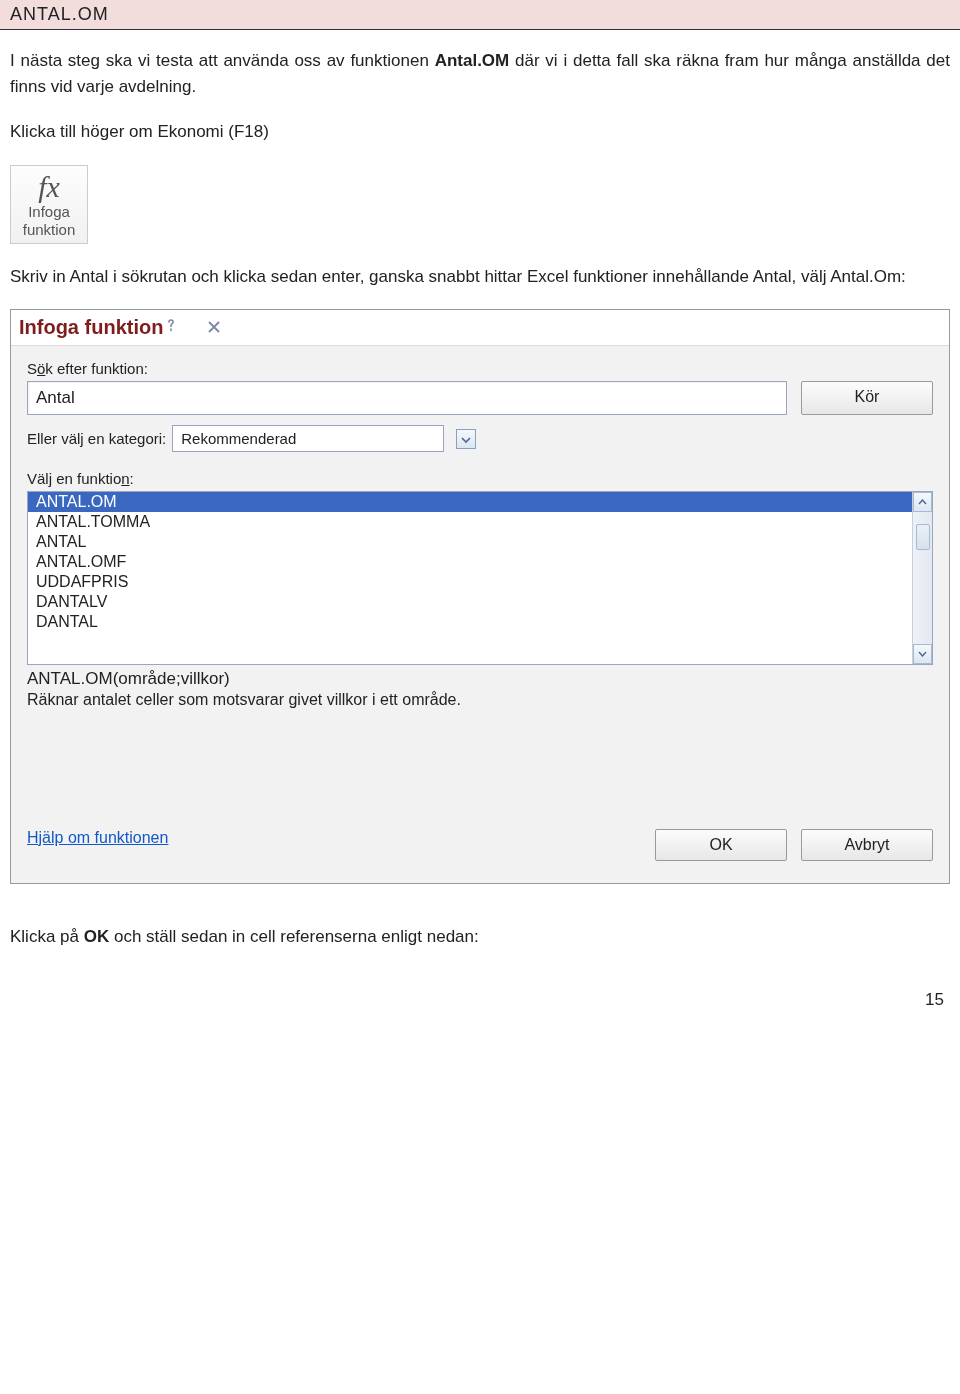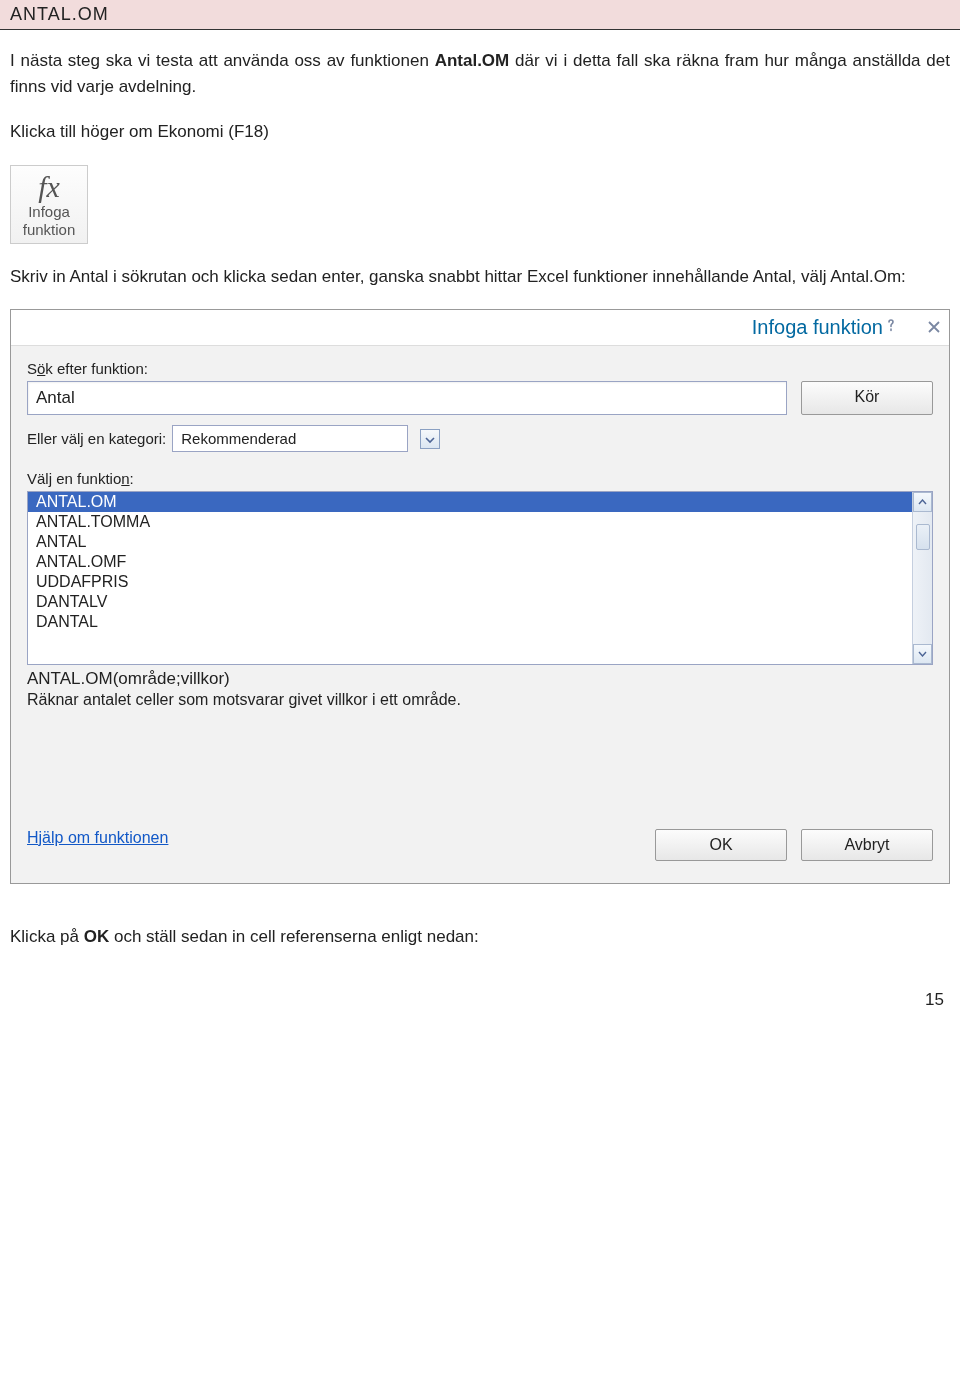--- a/index.html
+++ b/index.html
@@ -53,26 +53,27 @@
     margin: 0 10px 40px 10px;
     border: 1px solid #999;
     background: #f2f2f2;
     font-family: Tahoma, sans-serif;
     font-size: 15px;
     color: #222;
   }
   .dialog-title {
     display: flex;
     align-items: center;
-    justify-content: flex-end;
+    justify-content: flex-start;
     background: #fff;
     padding: 6px 8px;
     font-size: 20px;
-    color: #0369a1;
+    color: #7f1d1d;
     border-bottom: 1px solid #ddd;
+    font-weight: bold;
   }
   .dialog-title-text { }
   .dialog-title-ctrls {
     display: flex;
     gap: 28px;
     color: #888;
   }
   .dialog-body { padding: 14px 16px 10px 16px; }
   .dlg-label { font-size: 15px; color: #222; margin-bottom: 4px; }
   .dlg-label .ul { text-decoration: underline; }
@@ -98,21 +99,21 @@
   .cat-row {
     display:flex;
     align-items:center;
     gap:6px;
     margin-bottom:18px;
   }
   .cat-select {
     background:#fff;
     border:1px solid #9aa4c4;
     padding:4px 8px;
-    width:236px;
+    width:272px;
     display:flex;
     justify-content:space-between;
     align-items:center;
   }
   .chev-box {
     width:20px; height:20px;
     background: linear-gradient(#f5f8fb,#dbe6f2);
     border:1px solid #8aa0c2;
     display:flex; align-items:center; justify-content:center;
     margin-left:6px;

